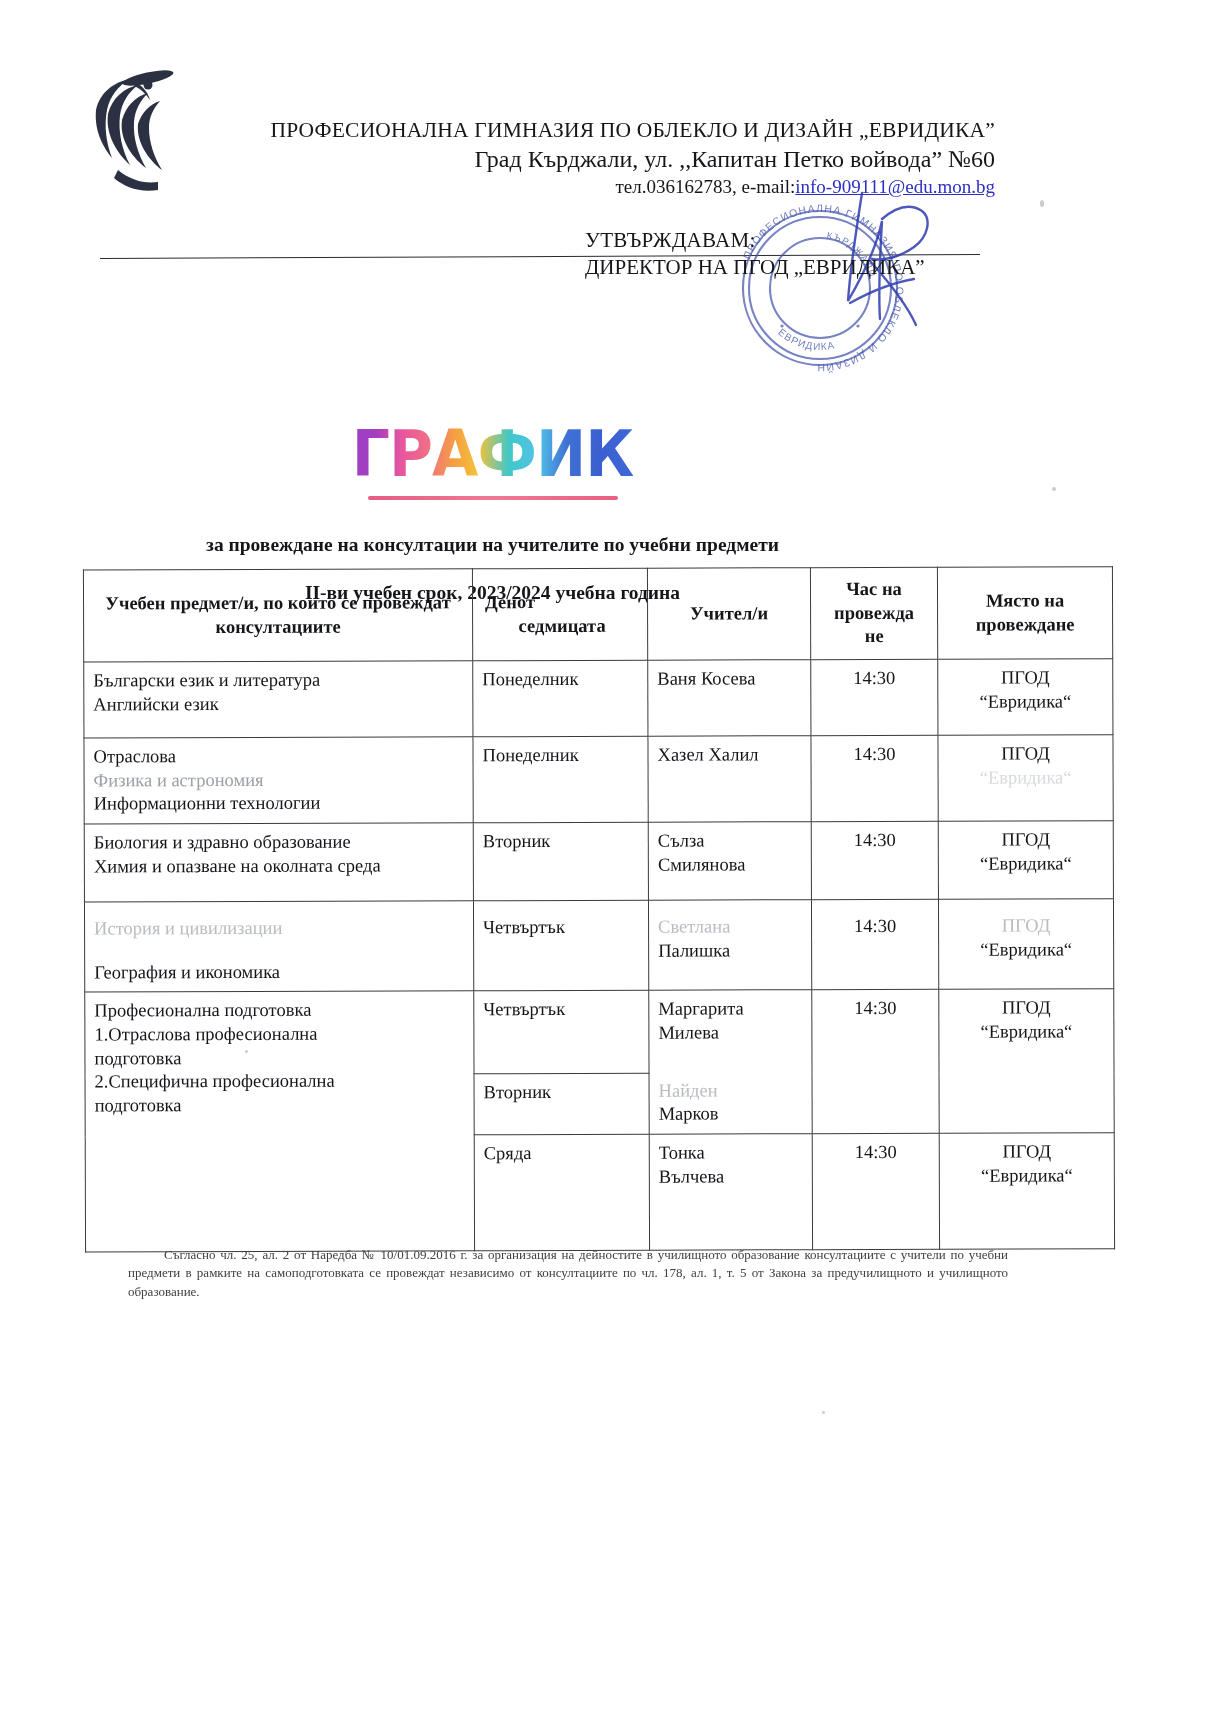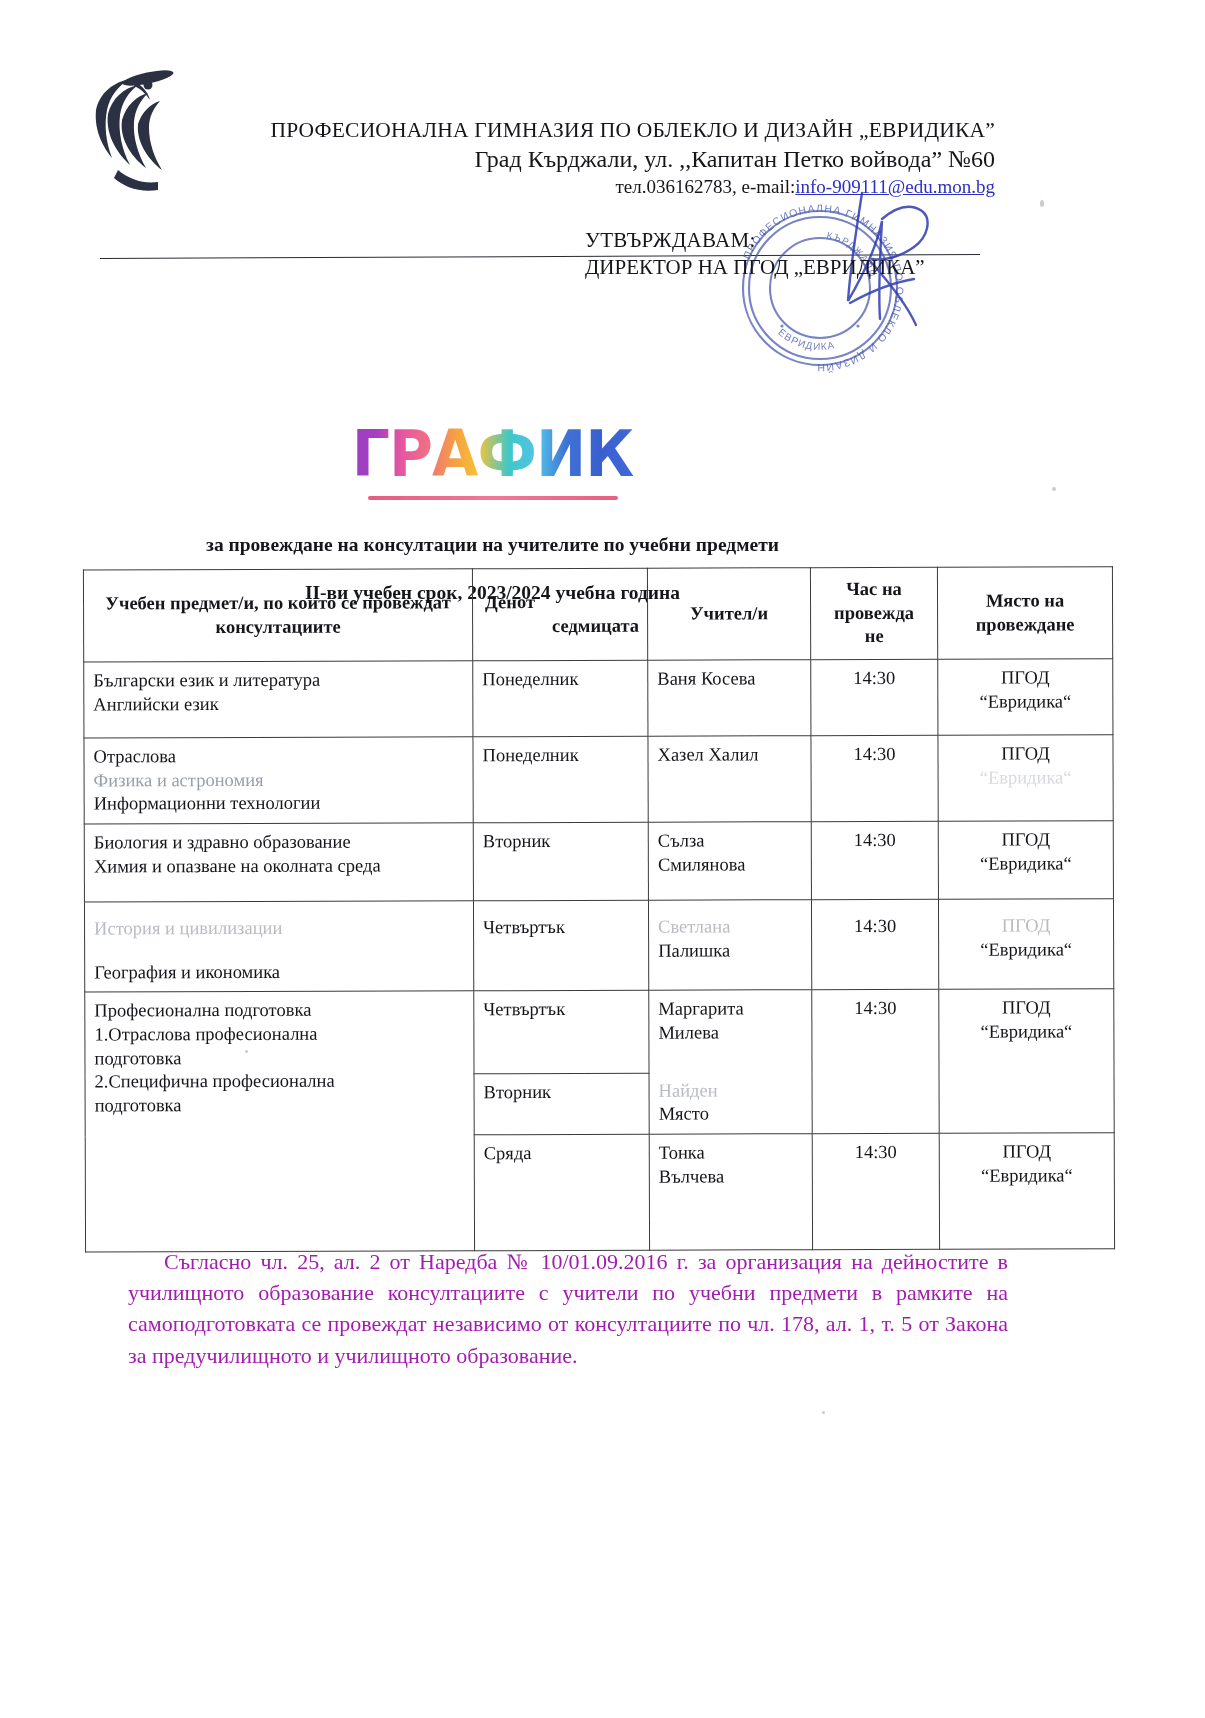--- a/index.html
+++ b/index.html
@@ -138,23 +138,23 @@
   .ghost{ color:#d7dade; }
   .pro-block{
     text-align:center;
     padding-top:58px;
     line-height:1.45;
   }
 
   
   .footer{
     position:absolute;left:128px;top:1246px;width:880px;
-    font-size:22px;line-height:1.42;
+    font-size:13px;line-height:1.42;
     text-align:justify;
-    color:#a21caf;
+    color:#404040;
   }
   .footer p{margin:0;text-indent:36px;}
 
   .speck{position:absolute;background:#c9ccd2;border-radius:50%;}
 </style>
 </head>
 <body>
 
 <div class="page">
 
@@ -240,21 +240,21 @@
   <div class="table-wrap">
     <table class="sched">
       <thead>
         <tr>
           <th class="c0">Учебен предмет/и, по които се провеждат консултациите</th>
           <th class="c1">
             <div class="th-day">
               <span>Ден</span>
               <span>от</span>
             </div>
-            <div style="text-align:right;padding-left:4px;">седмицата</div>
+            <div style="text-align:center;padding-left:4px;">седмицата</div>
           </th>
           <th class="c2">Учител/и</th>
           <th class="c3">
             <div>Час на</div>
             <div>провежда</div>
             <div>не</div>
           </th>
           <th class="c4">
             <div>Място на</div>
             <div>провеждане</div>
@@ -336,21 +336,21 @@
             <div>1.Отраслова професионална</div>
             <div>подготовка</div>
             <div>2.Специфична професионална</div>
             <div>подготовка</div>
           </td>
           <td class="day">Четвъртък</td>
           <td class="teacher" rowspan="2">
             <div>Маргарита</div>
             <div>Милева</div>
             <div class="faded" style="margin-top:34px;">Найден</div>
-            <div>Място</div>
+            <div>Марков</div>
           </td>
           <td class="time" rowspan="2">14:30</td>
           <td class="place" rowspan="2">
             <div>ПГОД</div>
             <div>“Евридика“</div>
           </td>
         </tr>
 
         <tr style="height:60px;">
           <td class="day">Вторник</td>

